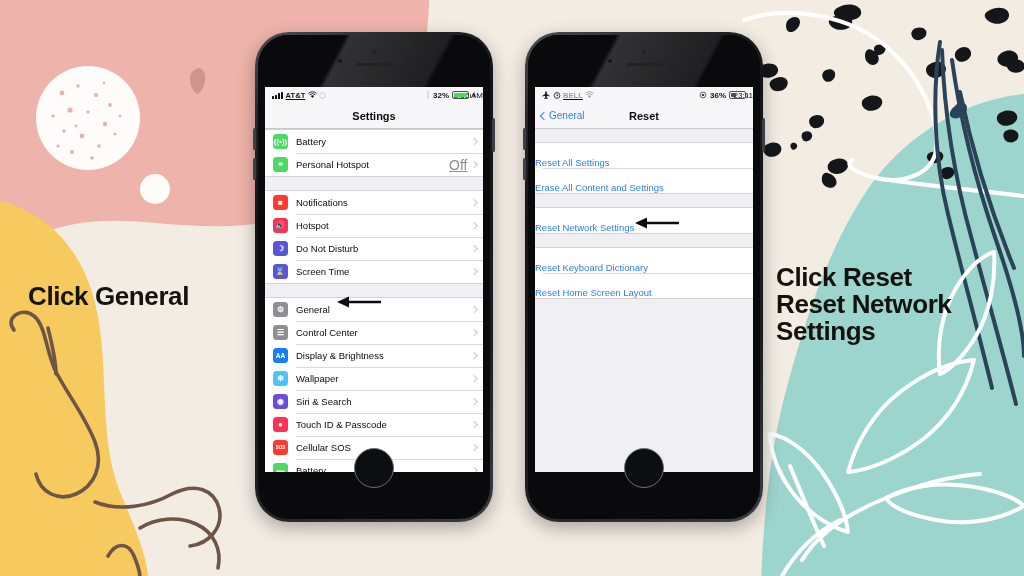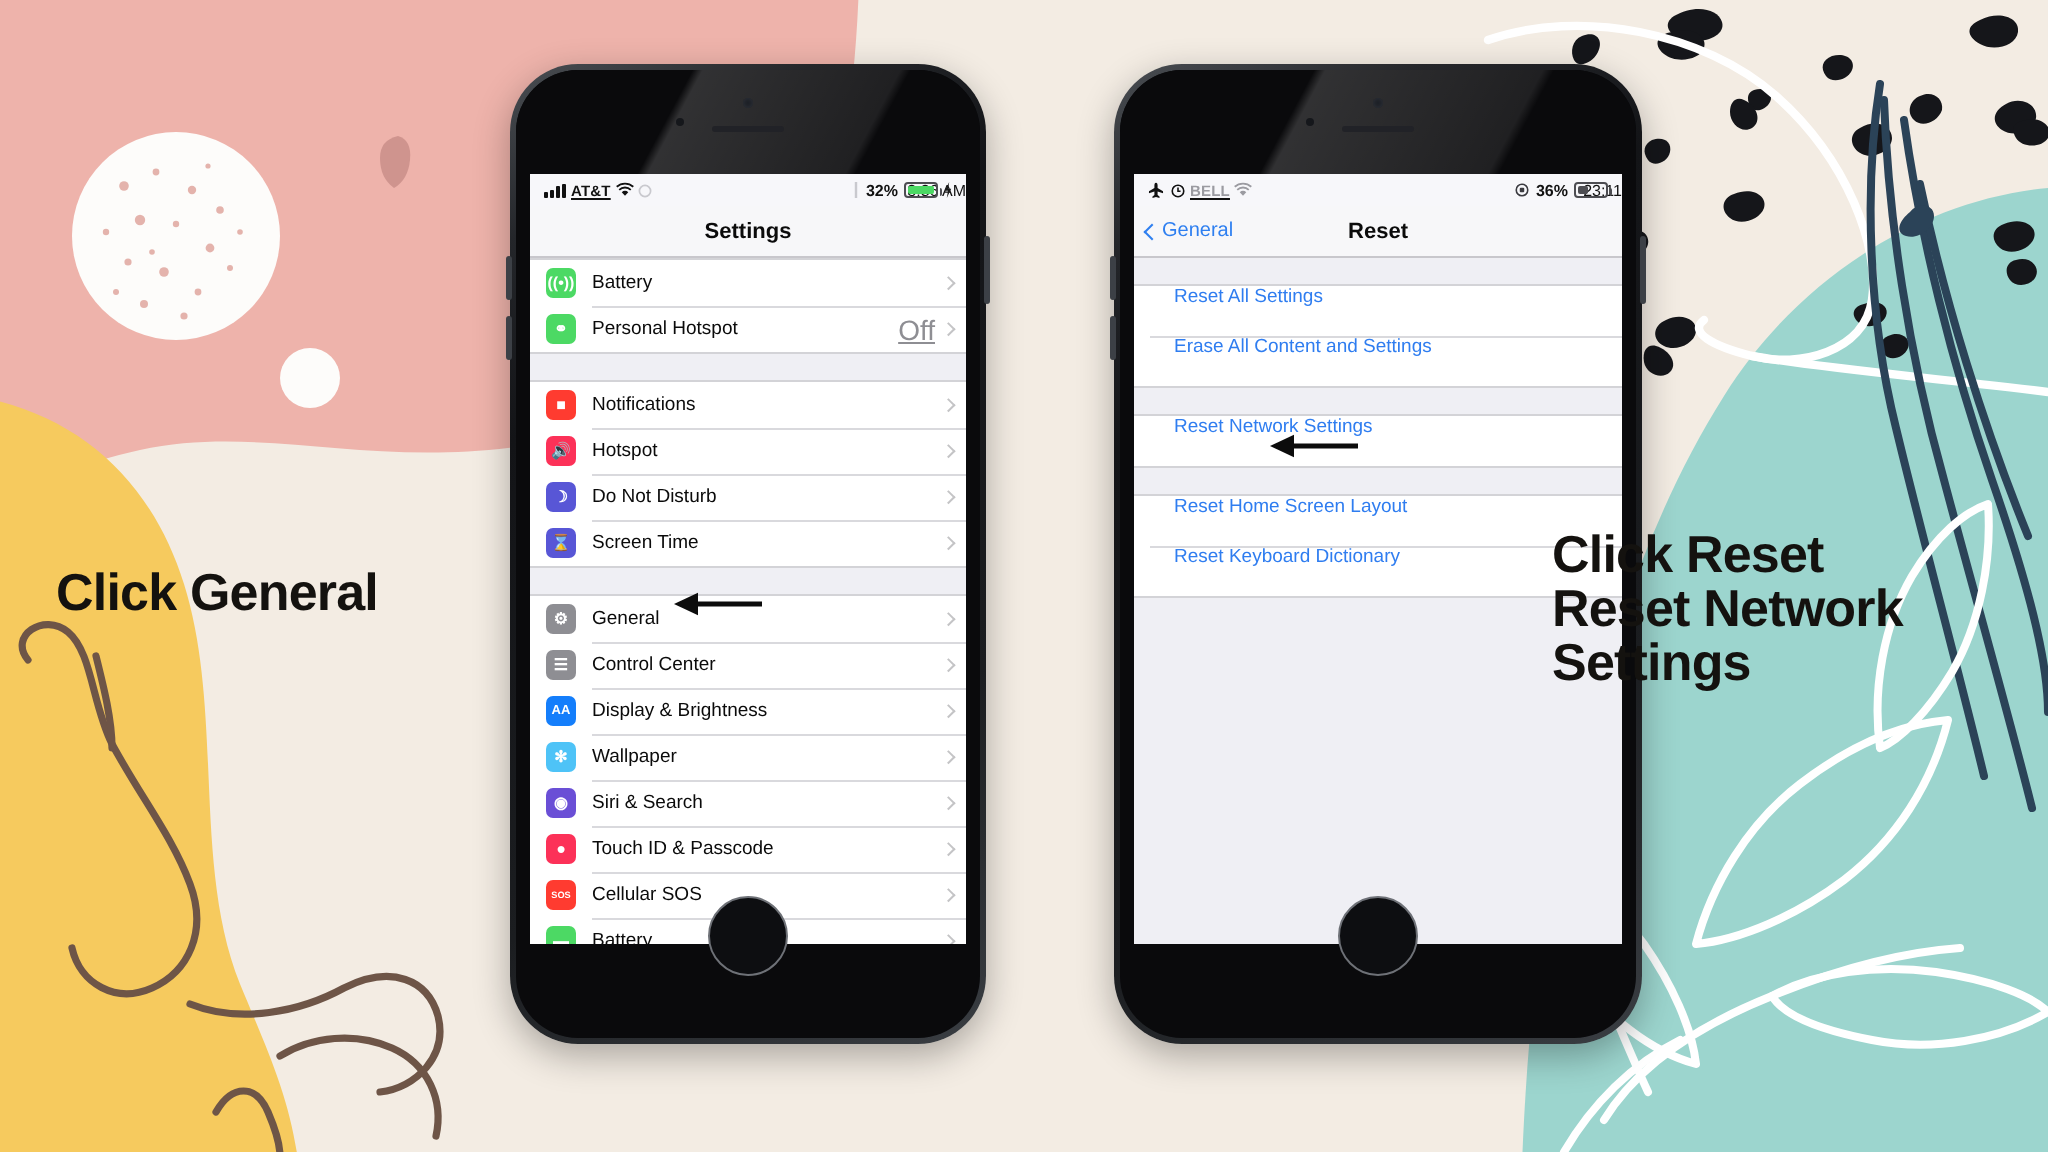--- a/index.html
+++ b/index.html
@@ -104,21 +104,21 @@
     width:15px; height:15px; border-radius:3.5px; flex:0 0 15px;
     display:flex; align-items:center; justify-content:center;
     color:#fff; font-size:8px; font-weight:bold; margin-right:8px;
   }
   .lbl { font-size:9.5px; color:#0b0b0b; flex:1; }
   .val { font-size:14px; color:#8e8e93; margin-right:4px;text-decoration:underline; }
   .chev { width:4.5px; height:4.5px; border-top:1.3px solid #c4c4c6; border-right:1.3px solid #c4c4c6; transform:rotate(45deg); margin-right:7px; }
 
   
   .rrow {
-    height:25px; display:flex; align-items:flex-start; padding-left:20px;
+    height:25px; display:flex; align-items:flex-end; padding-left:0;
     background:#fff; position:relative; font-size:9.5px; color:#2f7df0;
   }
   .rrow + .rrow::before {
     content:''; position:absolute; left:8px; right:0; top:0; height:.5px; background:#d9d9dd;
   }
 
   
   .arrow { position:absolute; z-index:7; }
 </style>
 </head>
@@ -374,21 +374,21 @@
         <div class="home-btn"></div>
       </div>
     </div>
   </div>
 
   <svg class="arrow" style="left:336px; top:293px;" width="46" height="18" viewBox="0 0 46 18">
     <line x1="45" y1="9" x2="9" y2="9" stroke="#0c0c0c" stroke-width="2.4"></line>
     <path d="M1,9 L13,3.4 L13,14.6 Z" fill="#0c0c0c"></path>
   </svg>
 
-  <div class="phone" id="phone-right" style="left:525px; top:32px; width:264px; height:490px;margin-left:32px;">
+  <div class="phone" id="phone-right" style="left:525px; top:32px; width:238px; height:490px;">
     <div class="side-btn" style="left:-2px; top:96px; width:3px; height:22px;"></div>
     <div class="side-btn" style="left:-2px; top:126px; width:3px; height:22px;"></div>
     <div class="side-btn" style="right:-2px; top:86px; width:3px; height:34px;"></div>
     <div class="phone-inner">
       <div class="top-area">
         <div class="glare"></div>
         <div class="frontcam"></div>
         <div class="sensor"></div>
         <div class="earpiece"></div>
       </div>
@@ -444,24 +444,24 @@
             </div>
             <div class="gap"></div>
             <div class="group">
               <div class="rrow">
                 <span>Reset Network Settings</span>
               </div>
             </div>
             <div class="gap"></div>
             <div class="group">
               <div class="rrow">
+                <span>Reset Keyboard Dictionary</span>
+              </div>
+              <div class="rrow">
                 <span>Reset Home Screen Layout</span>
-              </div>
-              <div class="rrow">
-                <span>Reset Keyboard Dictionary</span>
               </div>
             </div>
           </div>
       </div>
 
       <div class="home-wrap">
         <div class="home-btn"></div>
       </div>
     </div>
   </div>

